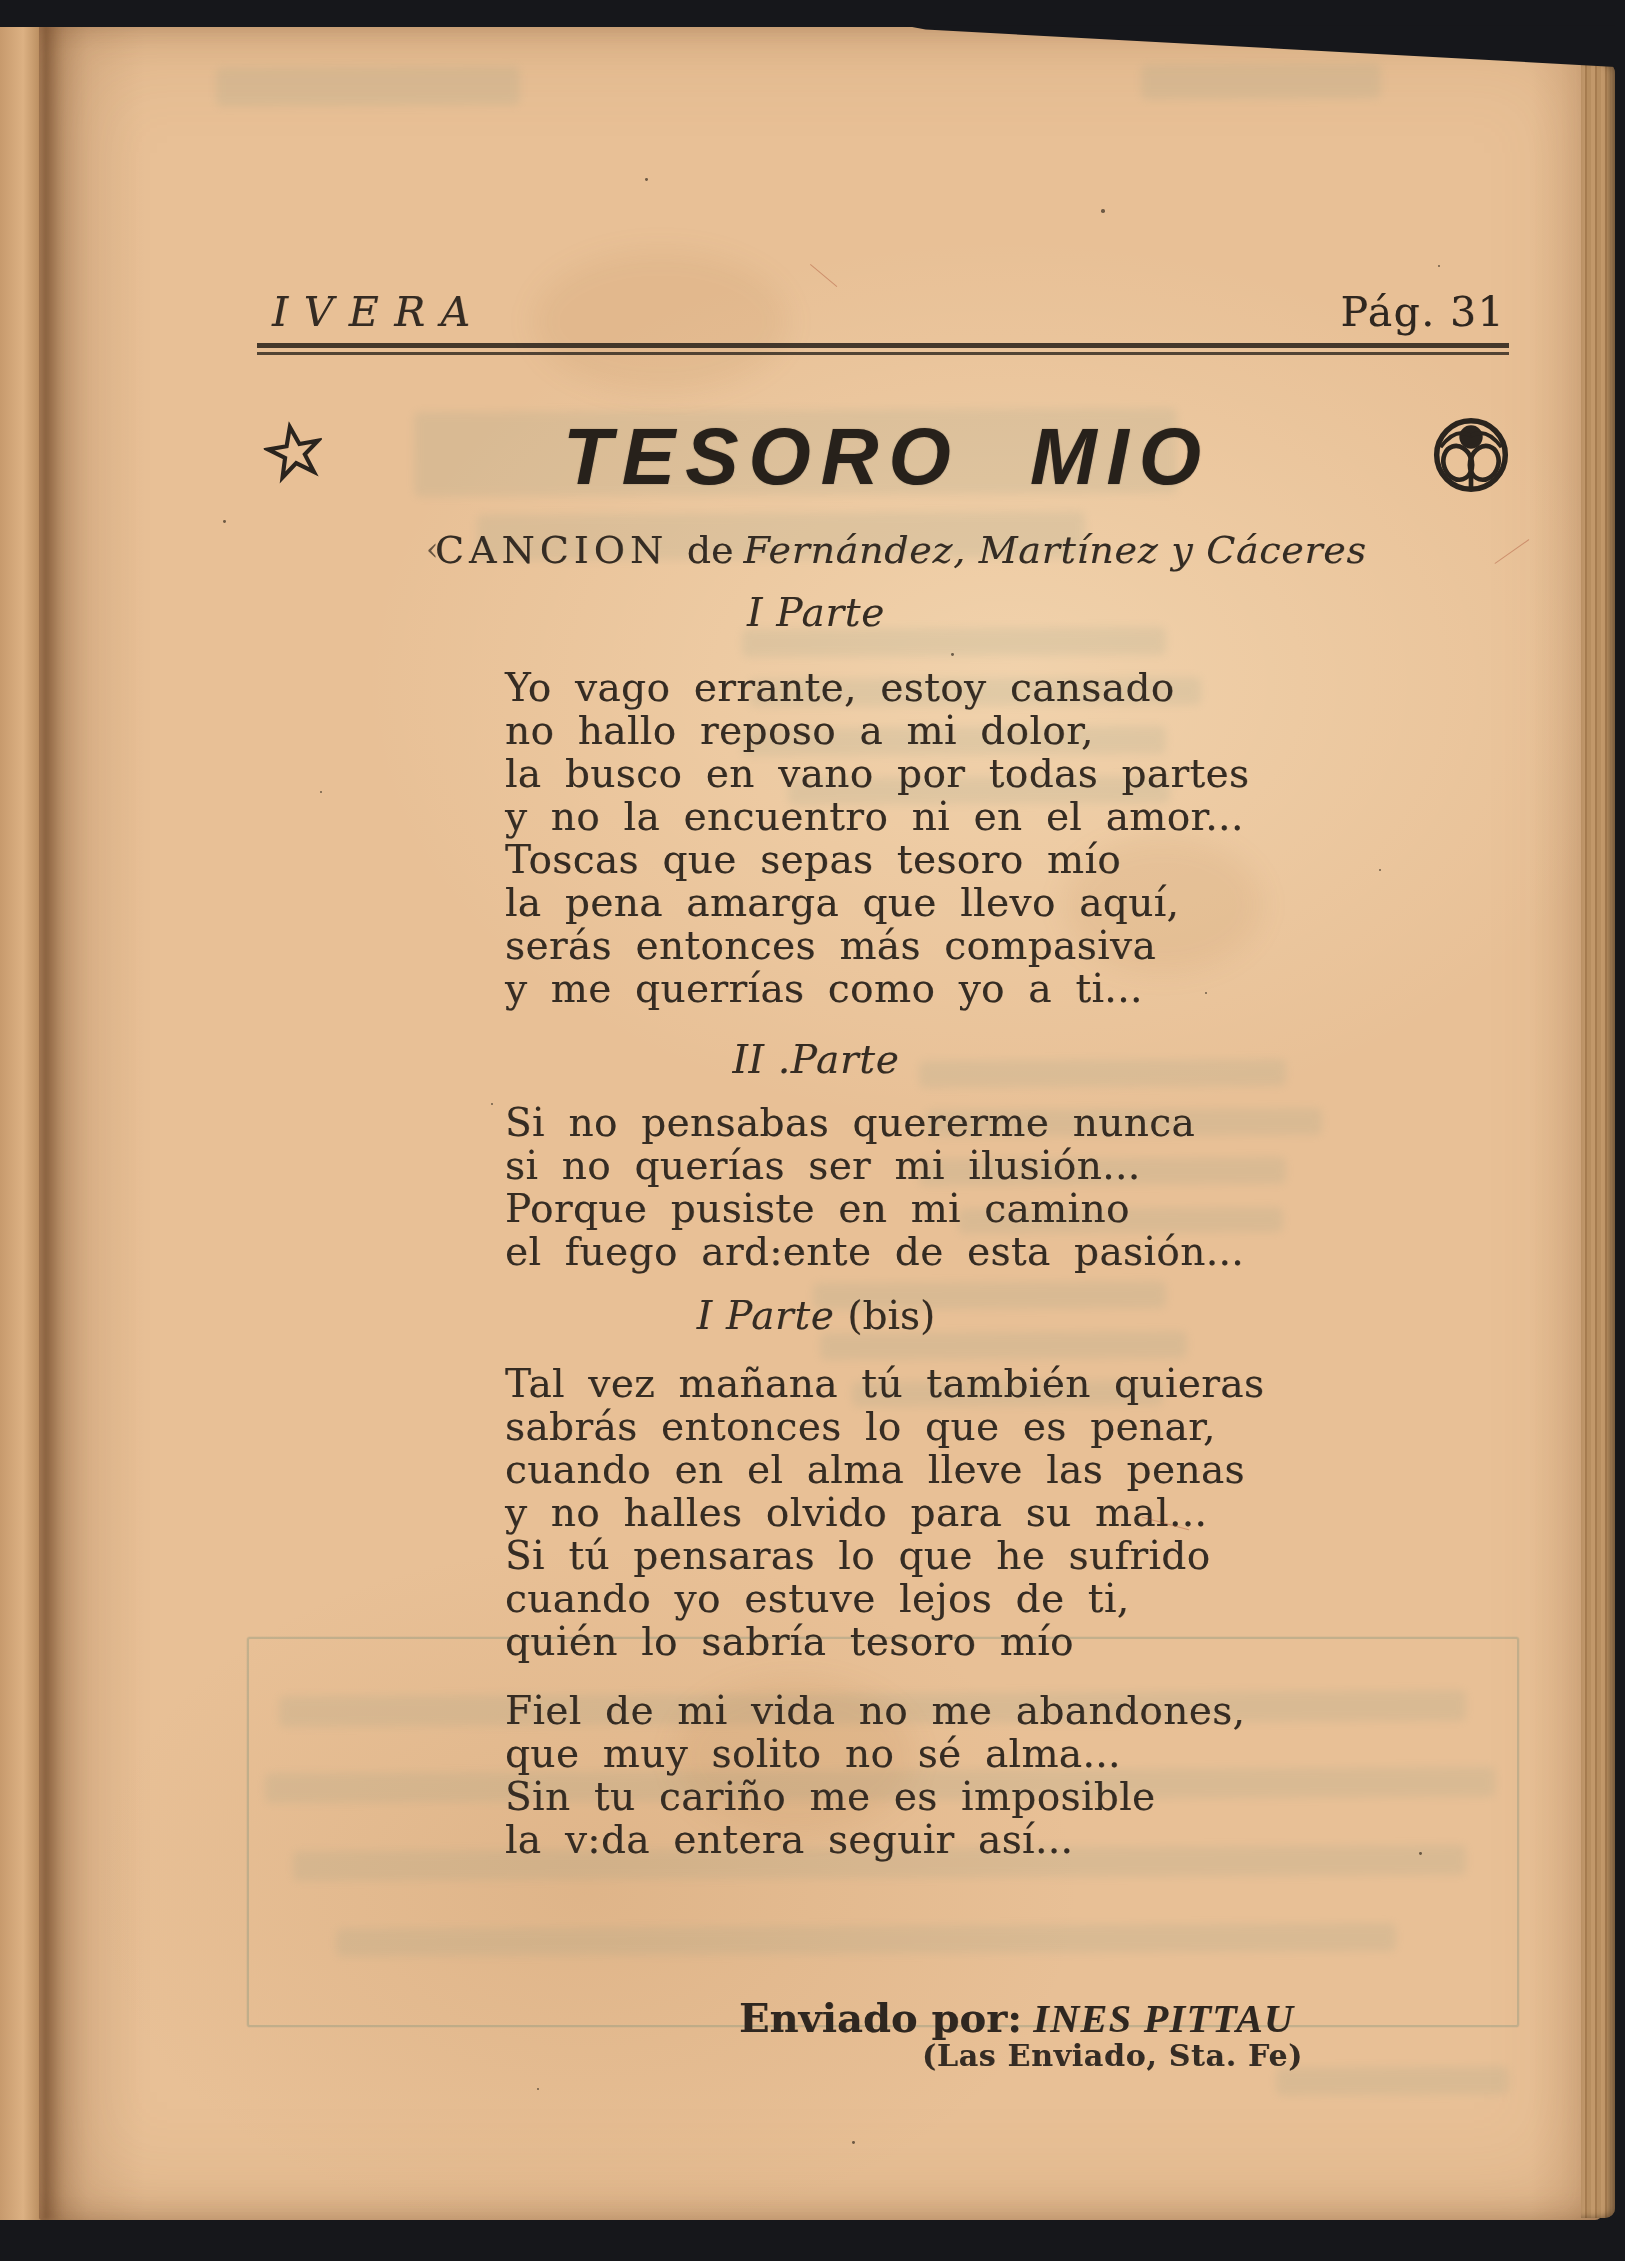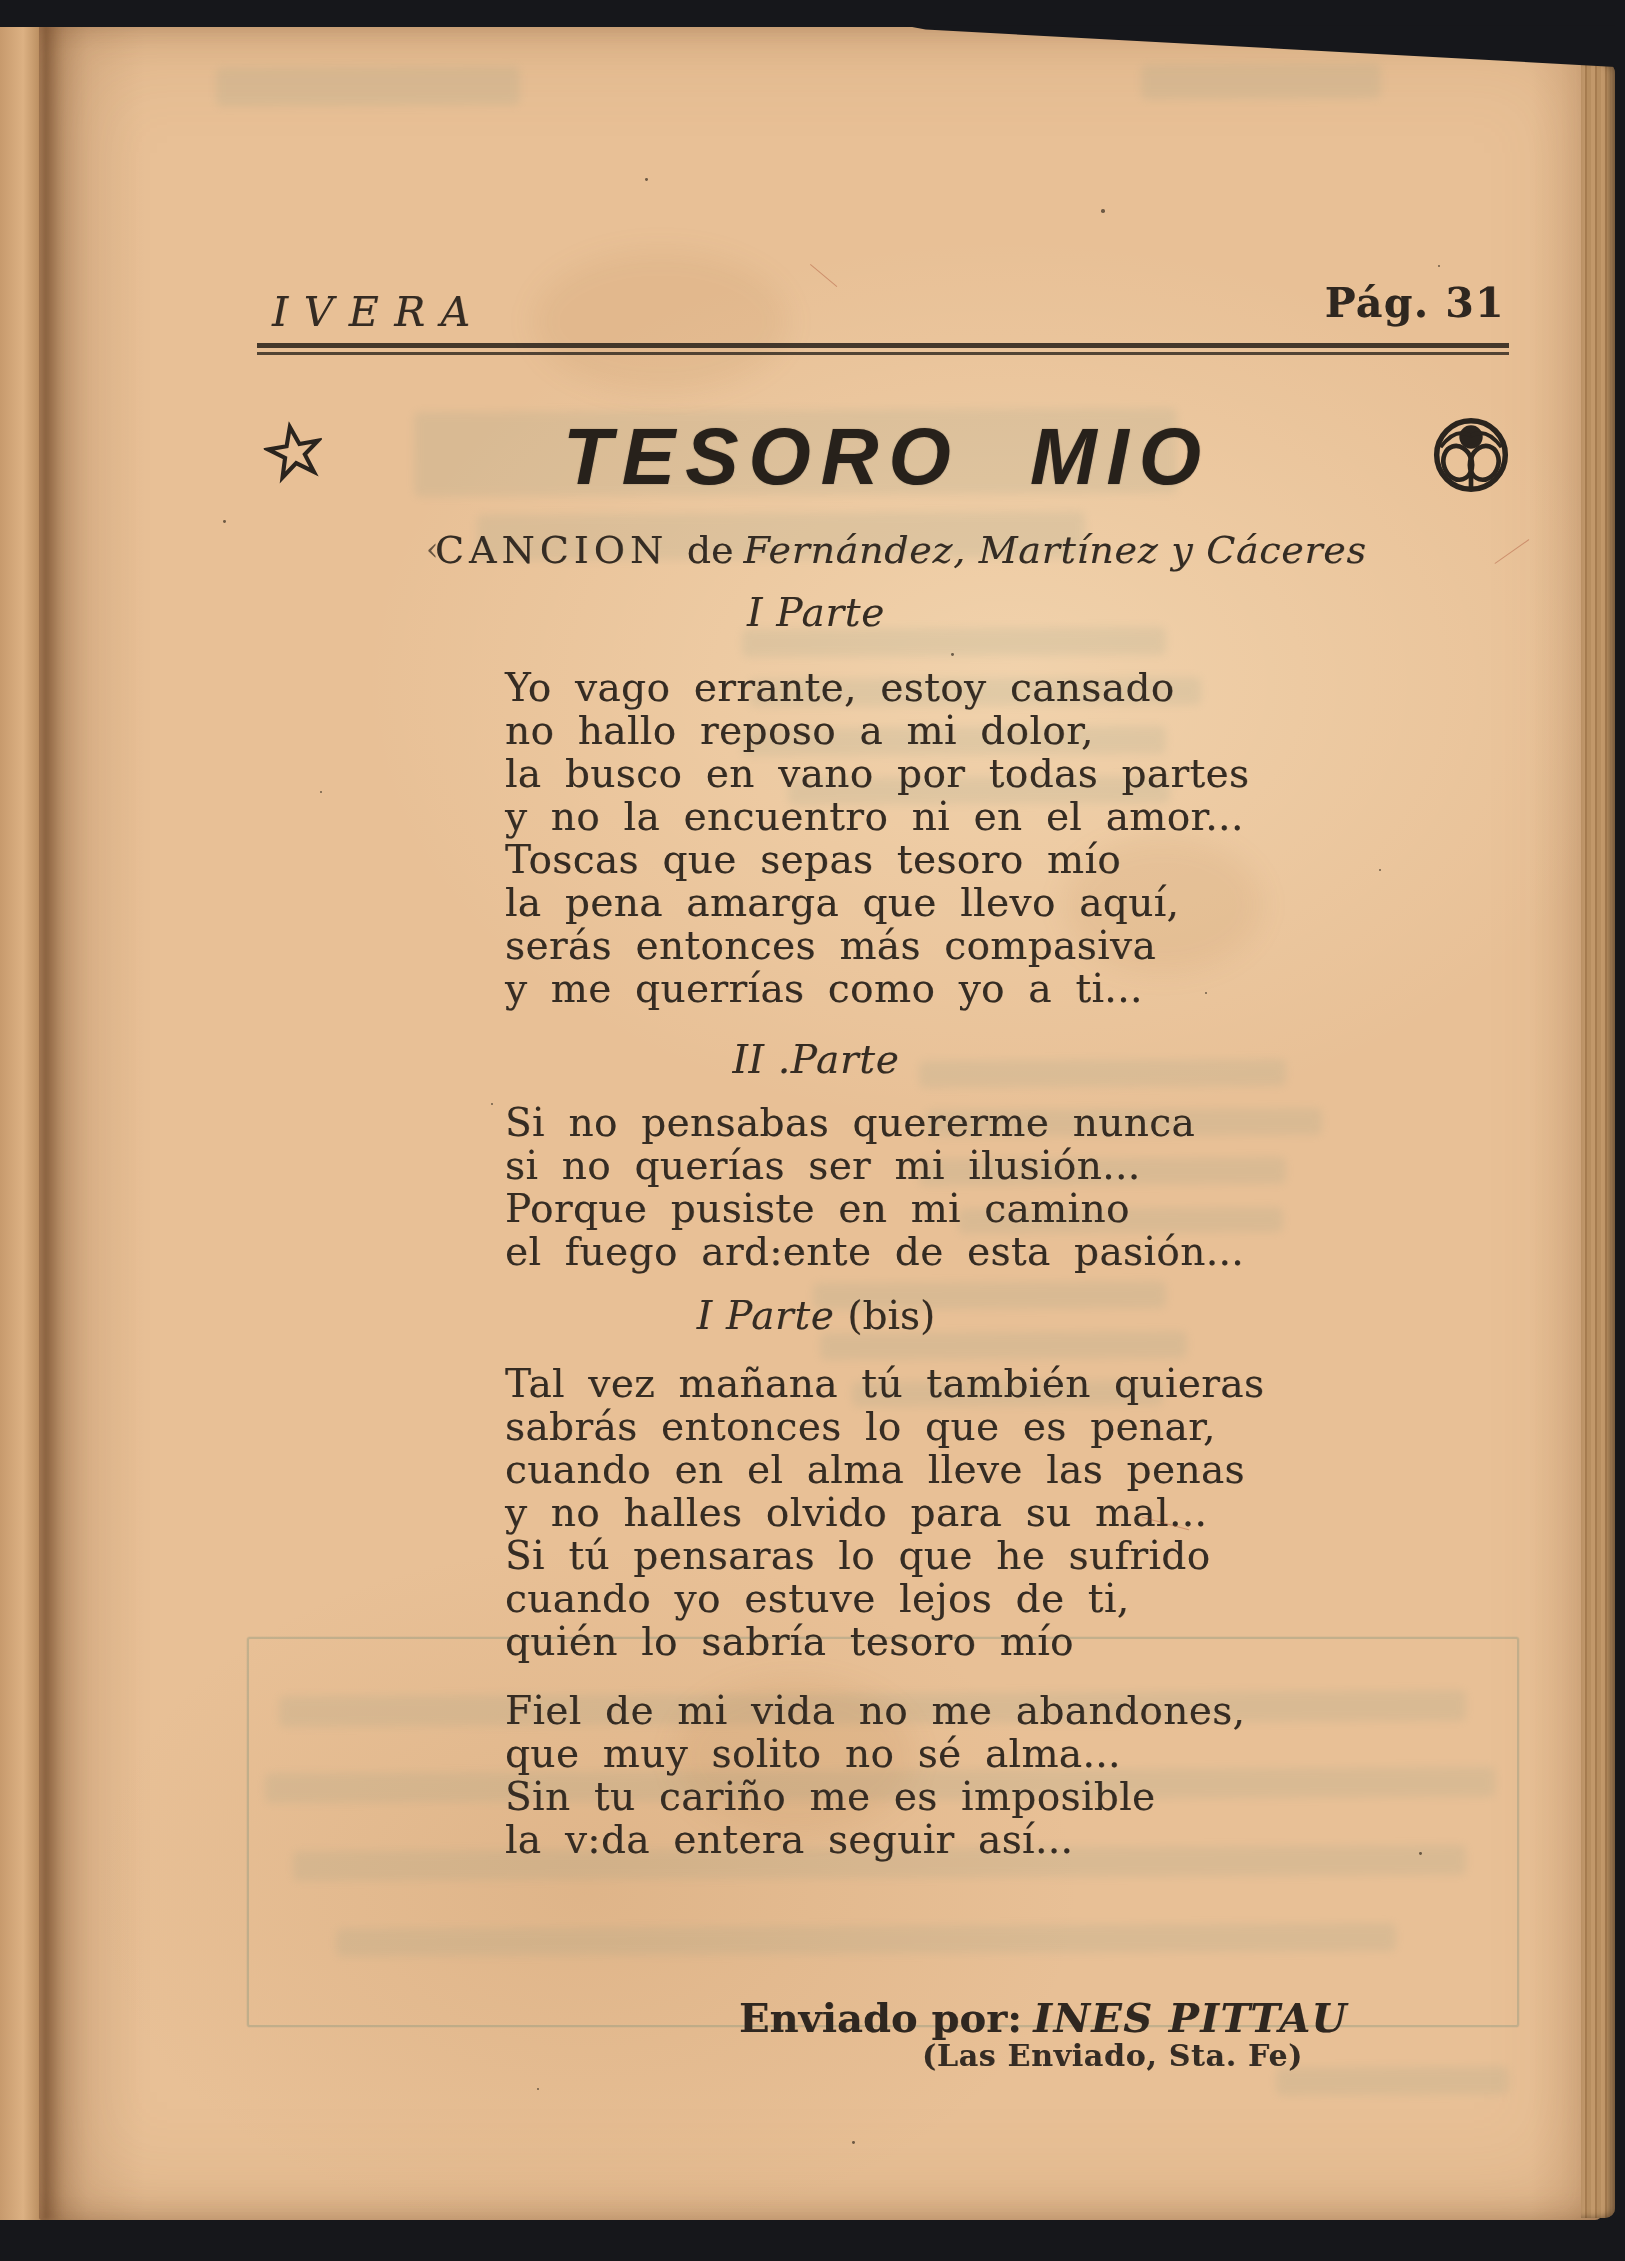--- a/index.html
+++ b/index.html
@@ -30,22 +30,22 @@
   .black-top{position:absolute;left:0;top:0;width:1625px;height:27px;background:#16171b;z-index:4;}
   .black-wedge{position:absolute;left:904px;top:25.4px;width:721px;height:42px;background:#16171b;z-index:4;
     clip-path:polygon(0 0,100% 0,100% 100%,3% 10%);}
   .black-bottom{position:absolute;left:0;top:2220px;width:1625px;height:41px;background:#16171b;z-index:4;}
   .black-right{position:absolute;left:1615px;top:0;width:10px;height:2261px;background:#16171b;z-index:5;}
 
   
   .masthead{position:absolute;left:233px;top:263px;z-index:6;
     font-style:italic;font-size:41px;letter-spacing:15.5px;color:#342b23;
     text-shadow:0.4px 0.4px 0.6px rgba(50,40,30,0.4);}
-  .pagenum{position:absolute;right:97px;top:254px;z-index:6;
-    font-weight:bold;font-size:41px;color:#2f2720;letter-spacing:1.4px;
+  .pagenum{position:absolute;right:97px;top:263px;z-index:6;
+    font-weight:normal;font-size:41px;color:#2f2720;letter-spacing:1.4px;
     text-shadow:0.4px 0.4px 0.6px rgba(50,40,30,0.4);}
   .rule{position:absolute;left:218px;top:318px;width:1252px;z-index:6;}
   .rule .r1{height:4.2px;background:rgba(44,36,28,0.88);}
   .rule .r2{height:3.5px;margin-top:4.2px;background:rgba(44,36,28,0.80);}
 
   
   .star{position:absolute;left:226px;top:396px;z-index:6;transform:rotate(-10deg);}
   .emblem{position:absolute;left:1393px;top:391px;z-index:6;}
   .title{position:absolute;left:424px;top:386px;width:848px;z-index:6;text-align:center;
     font-family:"Liberation Sans",sans-serif;font-style:italic;font-weight:900;
@@ -66,21 +66,21 @@
   .stanza-heading .hit{font-style:italic;letter-spacing:0.7px;}
   .stanza-heading .hrm{font-style:normal;margin-left:12.7px;}
   .stanza{font-size:39px;line-height:43px;}
   .pline{white-space:nowrap;word-spacing:10.6px;letter-spacing:0.4px;
     text-shadow:0.4px 0.4px 0.6px rgba(50,40,30,0.38);}
 
   
   .credit-line{position:absolute;left:700px;top:1969px;z-index:6;font-size:40px;color:#2f2720;
     white-space:nowrap;text-shadow:0.4px 0.4px 0.6px rgba(50,40,30,0.4);}
   .credit-line .lbl{font-weight:bold;}
-  .credit-line .nm{font-weight:bold;font-style:italic;letter-spacing:1.4px;margin-left:11.3px;}
+  .credit-line .nm{font-weight:bold;font-style:italic;letter-spacing:1.4px;margin-left:11.3px;font-family:Liberation Serif, serif;}
   .credit-loc{position:absolute;left:883px;top:2013px;z-index:6;font-size:30px;font-weight:bold;
     color:#352c24;letter-spacing:0.7px;white-space:nowrap;
     text-shadow:0.4px 0.4px 0.5px rgba(50,40,30,0.35);}
 
   
   .ghost-box{position:absolute;left:208px;top:1612px;width:1268px;height:386px;z-index:3;
     border:2.1px solid rgba(108,140,120,0.30);border-radius:2.8px;
     box-shadow:0 0 0 0.7px rgba(108,140,120,0.10);}
   .gbar{position:absolute;background:#7d9683;opacity:0.13;filter:blur(4.2px);
     border-radius:5.7px;z-index:2;transform:rotate(-0.3deg);}

